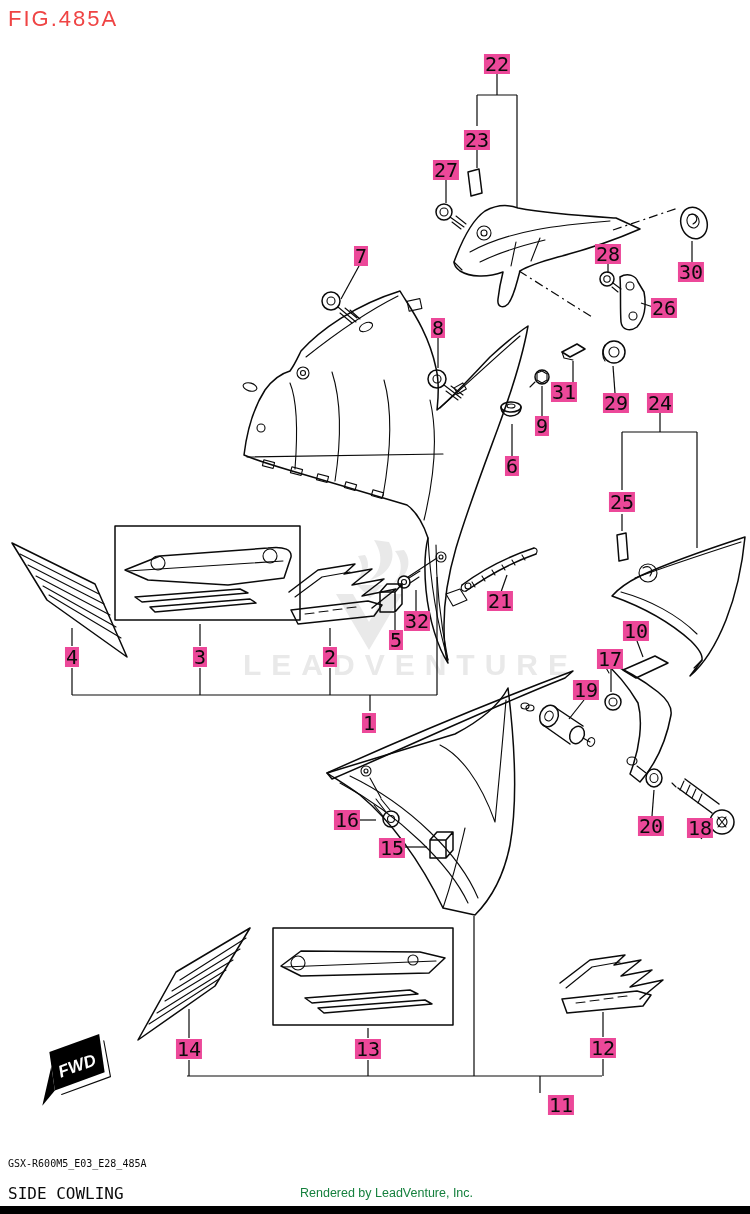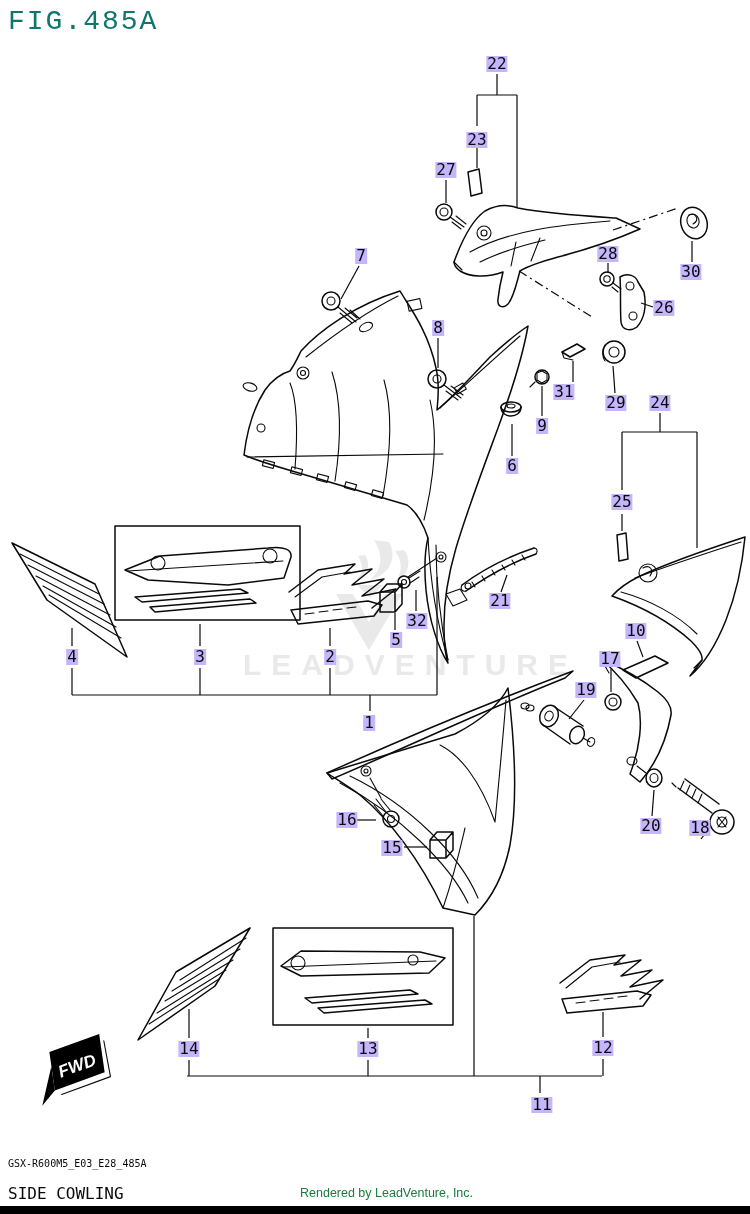--- a/index.html
+++ b/index.html
@@ -3,32 +3,32 @@
 <meta charset="utf-8">
 <style>
   html,body{margin:0;padding:0;}
   body{
     width:750px;height:1214px;position:relative;background:#ffffff;
     font-family:"DejaVu Sans Mono","Liberation Mono",monospace;
     color:#0a0a0a;overflow:hidden;
   }
   .abs{position:absolute;}
   #fig-title{
-    left:8px;top:6px;font-size:28px;letter-spacing:2px;color:#0f766e;
-    font-family:Liberation Mono, monospace;
+    left:8px;top:6px;font-size:22px;letter-spacing:2px;color:#ef4444;
+    font-family:Liberation Sans, sans-serif;
   }
   #watermark{left:0;top:0;width:750px;height:1214px;pointer-events:none;}
   #wm-text{
     left:243px;top:648px;font-size:30px;font-weight:bold;letter-spacing:10px;
     color:#e9e9e9;font-family:"Liberation Sans",sans-serif;white-space:nowrap;
   }
   #artwork{left:0;top:0;}
   #callouts .callout{
     position:absolute;transform:translate(-50%,-50%);
-    font-size:16px;line-height:1;background:#c4b5fd;padding:0 1px;
+    font-size:20px;line-height:1;background:#ec4899;padding:0 1px;
     font-family:"DejaVu Sans Mono",monospace;color:#0a0a0a;
   }
   #footer-code{left:8px;top:1158px;font-size:10px;letter-spacing:0px;}
   #footer-name{left:8px;top:1184px;font-size:16px;letter-spacing:0px;}
   #footer-credit{
     left:300px;top:1186px;font-size:12.5px;color:#15803d;
     font-family:"Liberation Sans",sans-serif;
   }
   #bottom-bar{left:0;top:1206px;width:750px;height:8px;background:#000;}
   svg .ln{fill:none;stroke:#0a0a0a;stroke-width:1.5;stroke-linecap:round;stroke-linejoin:round;}
@@ -324,21 +324,21 @@
     <div class="callout" style="left: 369px; top: 723px;">1</div>
     <div class="callout" style="left: 330px; top: 657px;">2</div>
     <div class="callout" style="left: 200px; top: 657px;">3</div>
     <div class="callout" style="left: 72px; top: 657px;">4</div>
     <div class="callout" style="left: 396px; top: 640px;">5</div>
     <div class="callout" style="left: 512px; top: 466px;">6</div>
     <div class="callout" style="left: 361px; top: 256px;">7</div>
     <div class="callout" style="left: 438px; top: 328px;">8</div>
     <div class="callout" style="left: 542px; top: 426px;">9</div>
     <div class="callout" style="left: 636px; top: 631px; text-align: right;">10</div>
-    <div class="callout" style="left: 542px; top: 1105px;">11</div>
+    <div class="callout" style="left: 561px; top: 1105px;">11</div>
     <div class="callout" style="left: 603px; top: 1048px;">12</div>
     <div class="callout" style="left: 368px; top: 1049px; text-align: right;">13</div>
     <div class="callout" style="left: 189px; top: 1049px;">14</div>
     <div class="callout" style="left: 392px; top: 848px;">15</div>
     <div class="callout" style="left: 347px; top: 820px;">16</div>
     <div class="callout" style="left: 610px; top: 659px;">17</div>
     <div class="callout" style="left: 700px; top: 828px;">18</div>
     <div class="callout" style="left: 586px; top: 690px;">19</div>
     <div class="callout" style="left: 651px; top: 826px;">20</div>
     <div class="callout" style="left: 500px; top: 601px;">21</div>

